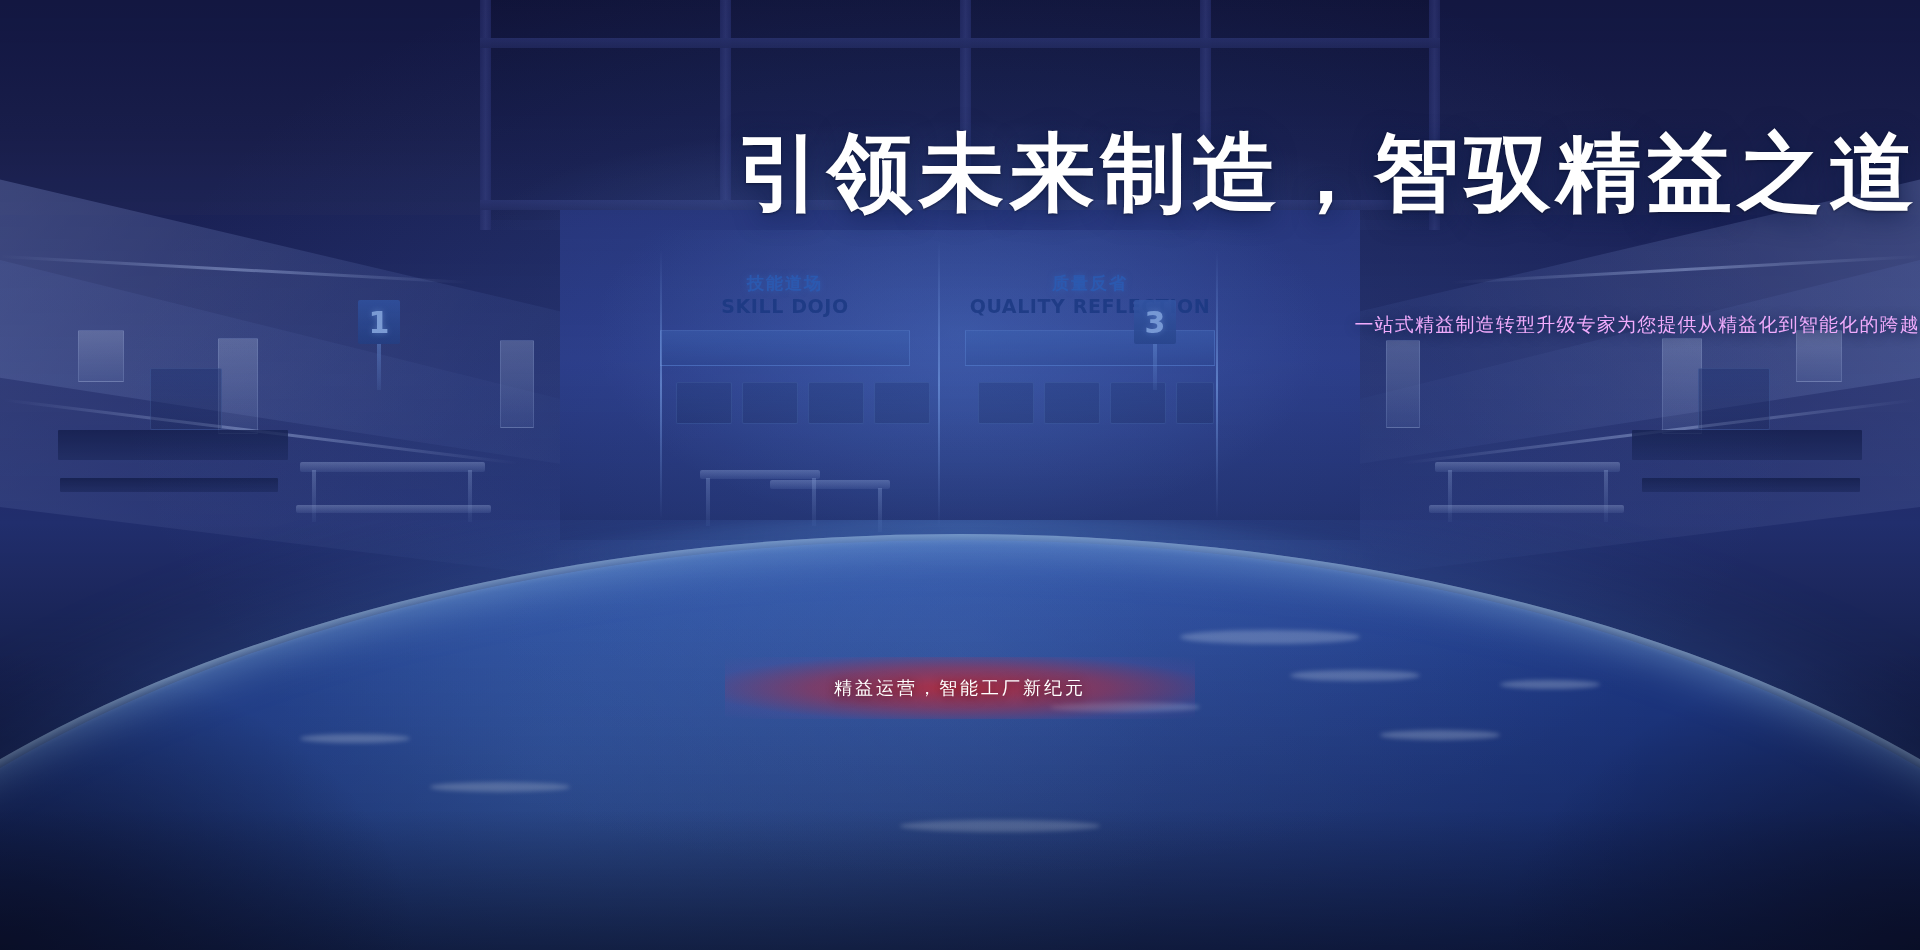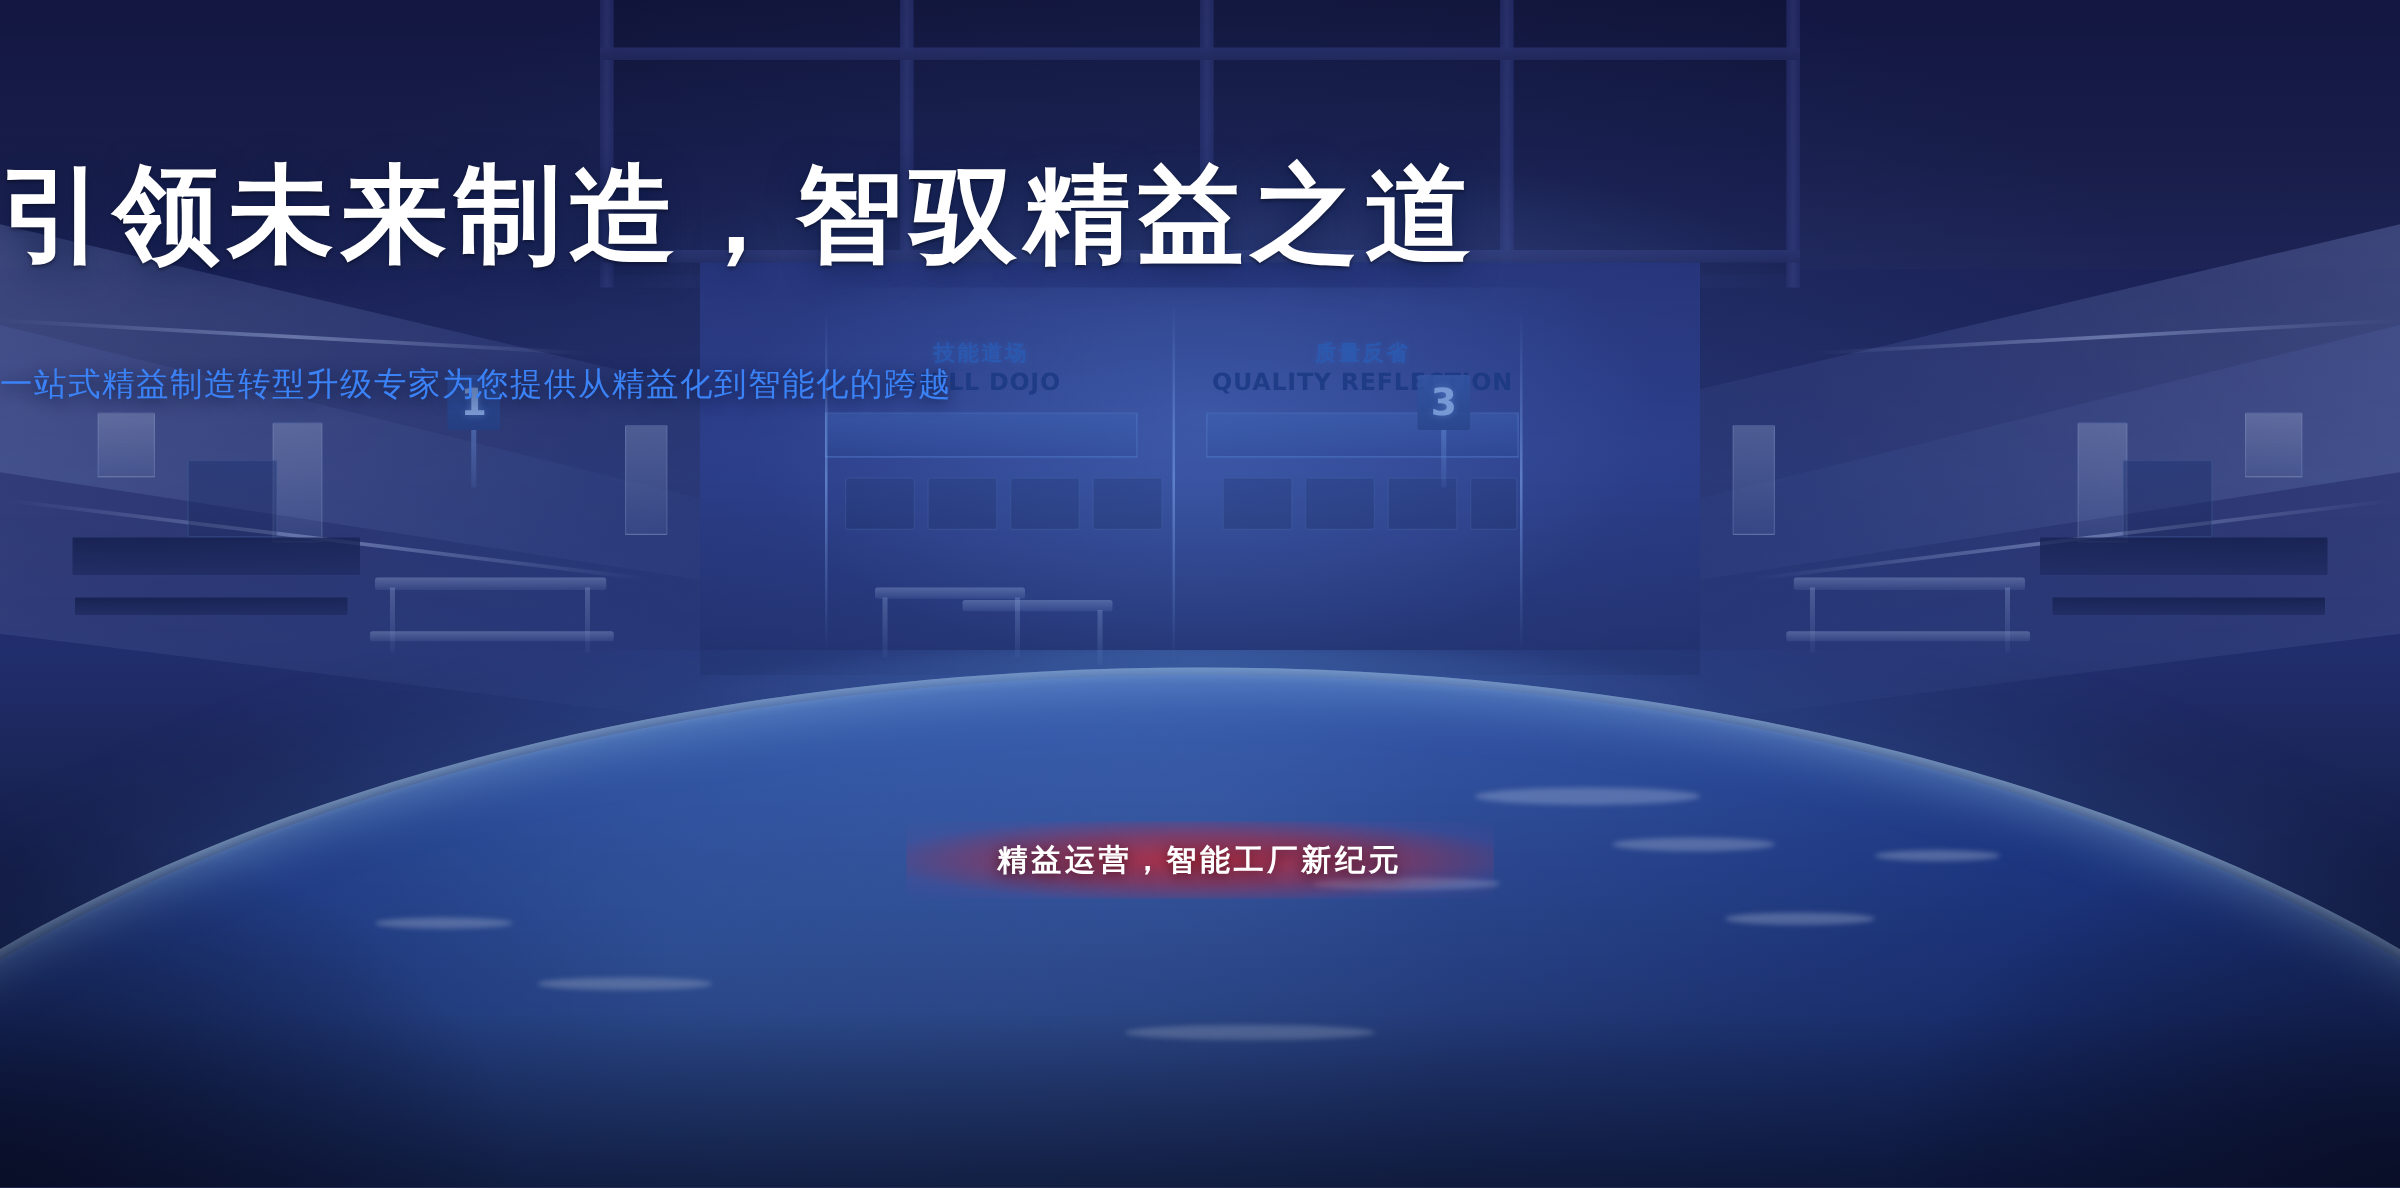--- a/index.html
+++ b/index.html
@@ -200,39 +200,39 @@
     mix-blend-mode:multiply;
   }
   .tint2{
     position:absolute;inset:0;
     background:radial-gradient(ellipse at 50% 42%,rgba(80,130,220,.20),rgba(80,130,220,0) 62%);
   }
 
   
   .overlay{
     position:absolute;inset:0;
-    display:flex;flex-direction:column;align-items:flex-start;
+    display:flex;flex-direction:column;align-items:flex-end;
   }
 
   .hero-title{
     margin-top:128px;
     font-size:85px;
     font-weight:800;
     color:#ffffff;
     letter-spacing:6px;
     line-height:1.05;
     white-space:nowrap;
     text-shadow:0 4px 26px rgba(10,25,70,.85),0 1px 3px rgba(0,0,0,.5);
   }
 
   .hero-sub{
-    margin-top:16px;
-    font-size:26px;
+    margin-top:38px;
+    font-size:19px;
     font-weight:500;
-    color:#3b82f6;
+    color:#f0abfc;
     letter-spacing:1.2px;
     white-space:nowrap;
     text-shadow:0 2px 12px rgba(8,20,60,.9);
   }
 
   .keywords{
     margin-top:30px;
     display:flex;align-items:center;
     gap:22px;
     white-space:nowrap;
@@ -252,21 +252,21 @@
   }
 
   .footer-badge{
     position:absolute;left:50%;transform:translateX(-50%);
     top:657px;
     width:470px;height:62px;
     display:flex;align-items:center;justify-content:center;
     background:radial-gradient(ellipse at 50% 50%,rgba(205,40,50,.80) 0%,rgba(175,45,70,.55) 45%,rgba(110,70,150,.16) 78%,rgba(60,80,170,0) 100%);
   }
   .footer-badge span{
-    font-size:24px;font-weight:700;color:#ffffff;letter-spacing:3px;
+    font-size:18px;font-weight:400;color:#ffffff;letter-spacing:3px;
     text-shadow:0 2px 10px rgba(60,10,20,.8);
   }
 </style>
 </head>
 <body>
 
 <div class="stage">
 
   <div class="bg">
     <div class="bg-base"></div>

